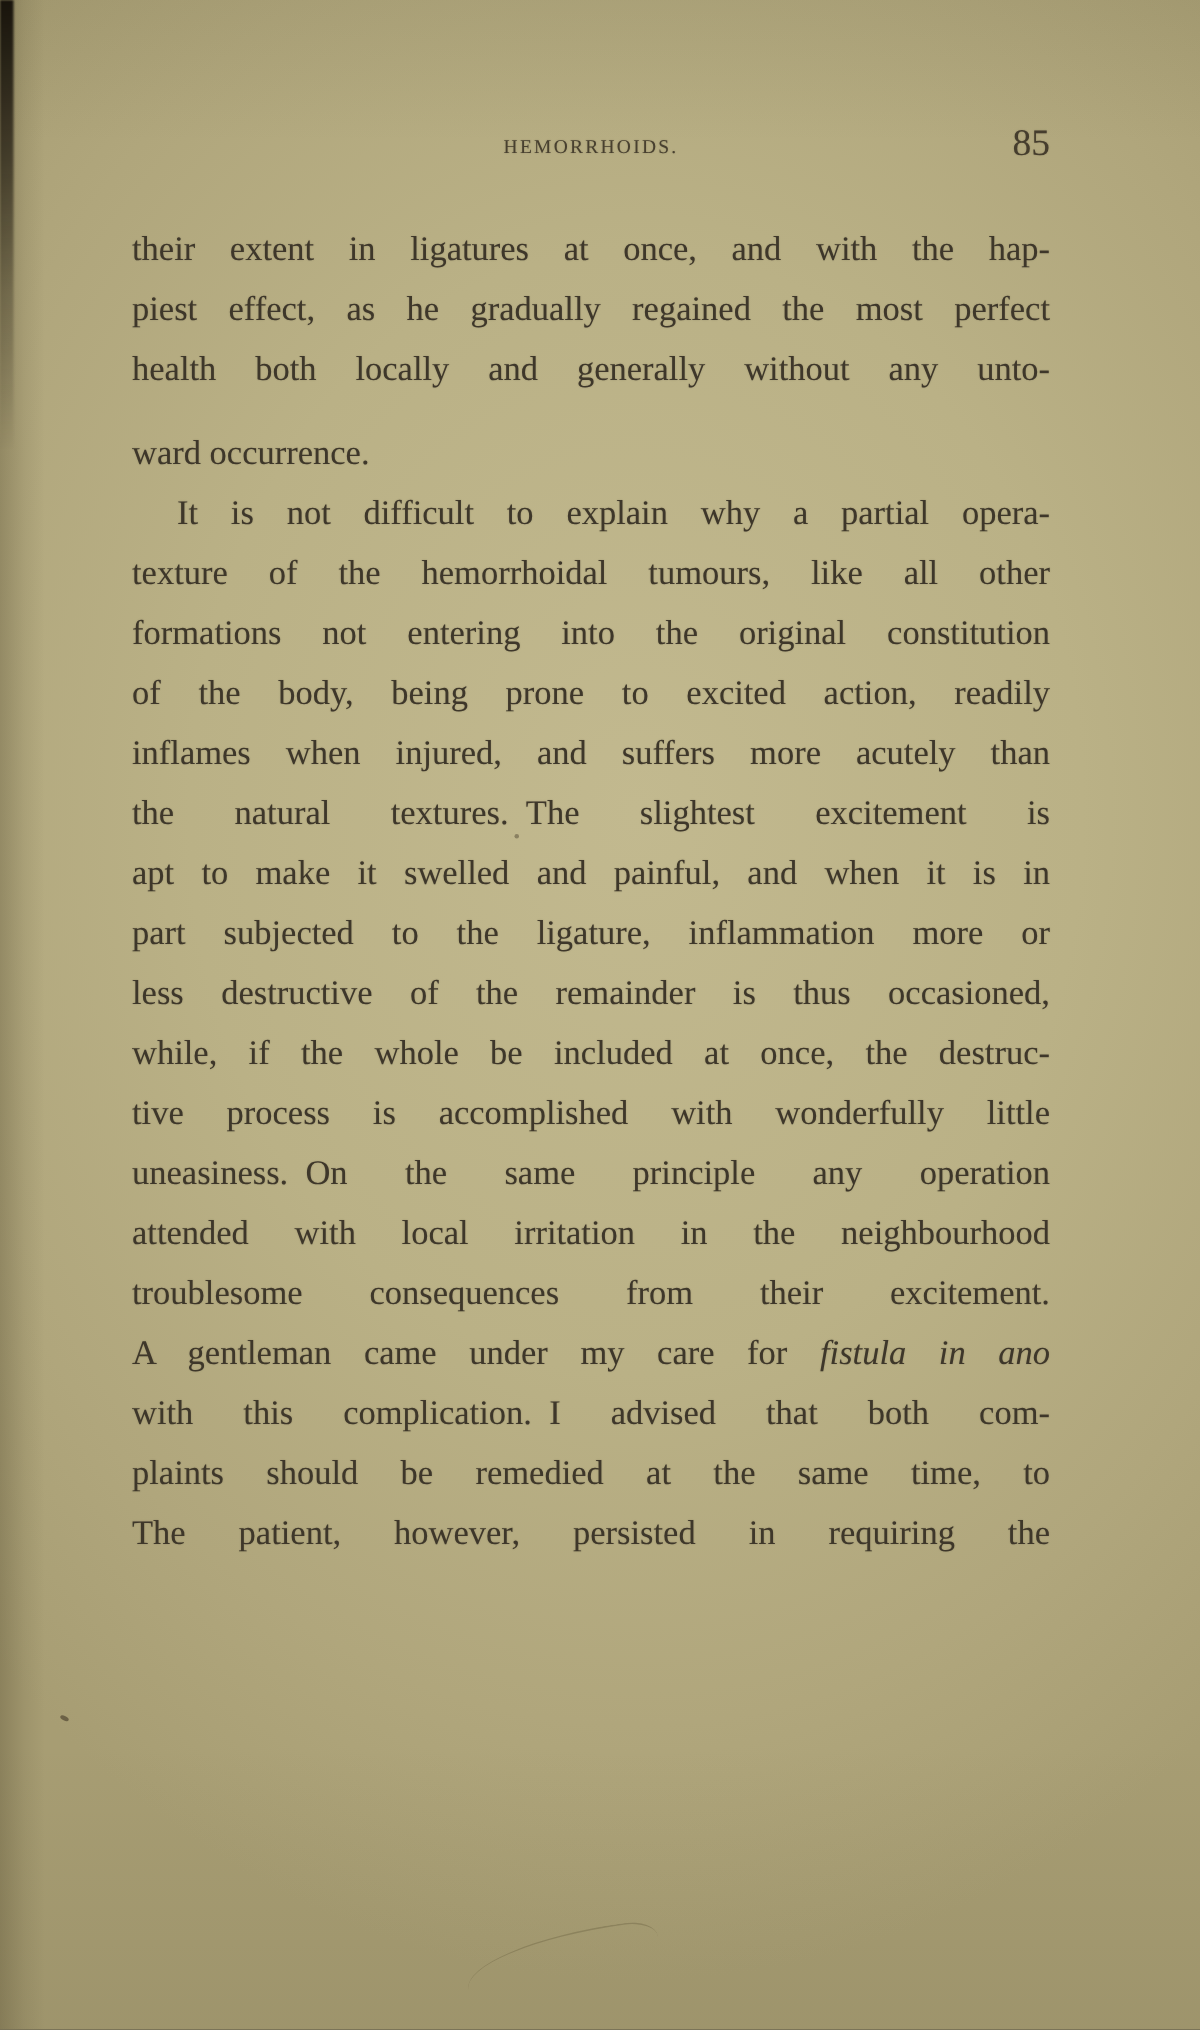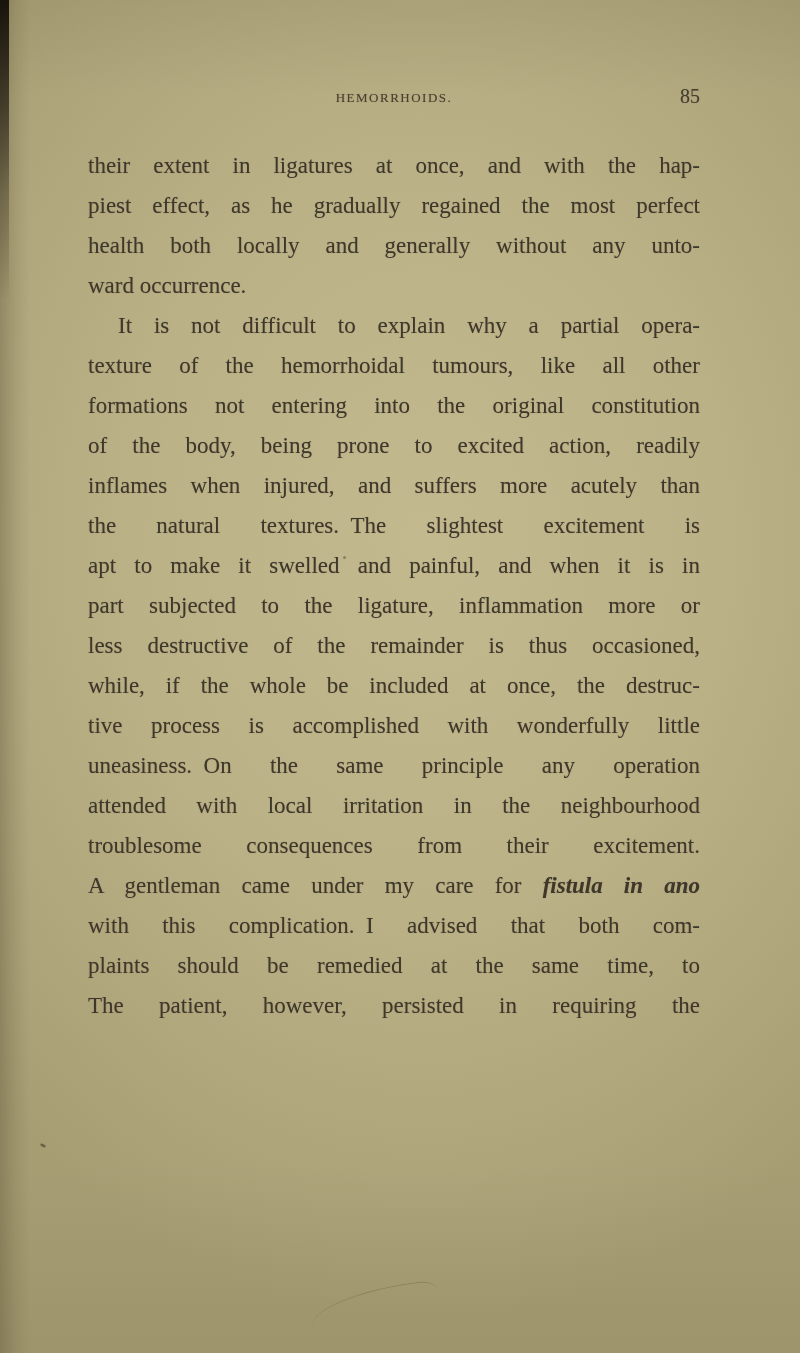--- a/index.html
+++ b/index.html
@@ -34,38 +34,38 @@
   }
   .running-title{
     text-align:center;
     font-size:13px;line-height:24px;
     letter-spacing:1.5px;
     color:#48402f;
     text-shadow:0 0 1px rgba(72,64,47,0.35);
   }
   .folio{
     position:absolute;right:0;top:-4px;
-    font-size:20px;line-height:28px;
+    font-size:25px;line-height:28px;
     color:#453d2d;
     text-shadow:0 0 1px rgba(72,64,47,0.35);
   }
   .textblock{
     position:absolute;left:88px;top:146px;width:612px;
     font-size:23px;line-height:40px;
     color:#3e372a;
     text-shadow:0 0 1px rgba(62,55,42,0.30);
   }
   .line{
     height:40px;
     text-align:justify;
     text-align-last:justify;
   }
-  .line.parend{text-align-last:left;}
+  .line.parend{text-align-last:left;margin-top:16px;}
   .line.indent{text-indent:30px;}
-  .it{font-style:italic;font-weight:bold;}
+  .it{font-style:italic;}
   
   .speck-a{
     position:absolute;left:40px;top:1144px;width:6px;height:3px;
     background:rgba(58,48,32,0.55);border-radius:50%;transform:rotate(25deg);
   }
   .speck-b{
     position:absolute;left:343px;top:556px;width:3px;height:3px;
     background:rgba(58,48,32,0.40);border-radius:50%;
   }
   .scratch{

